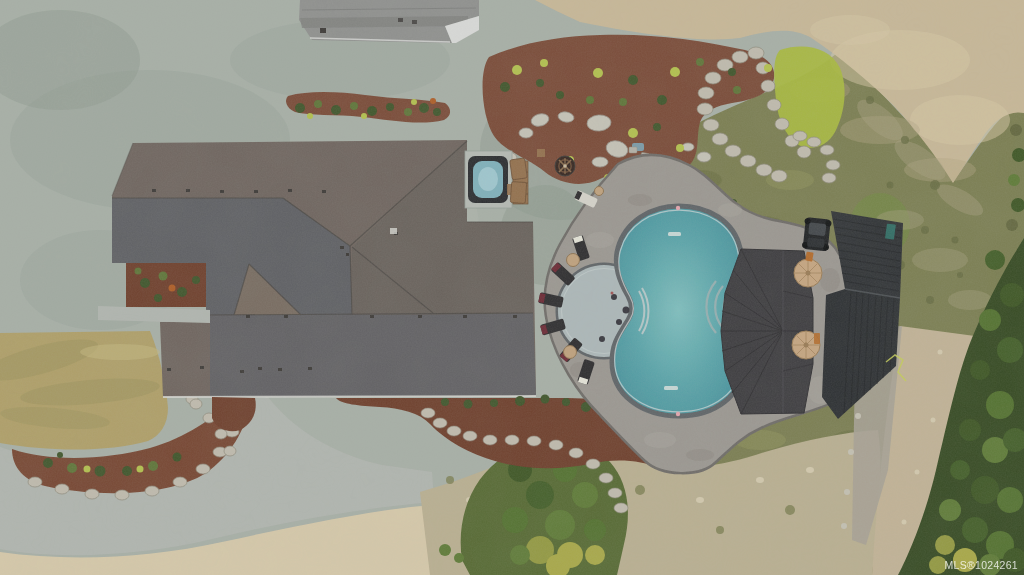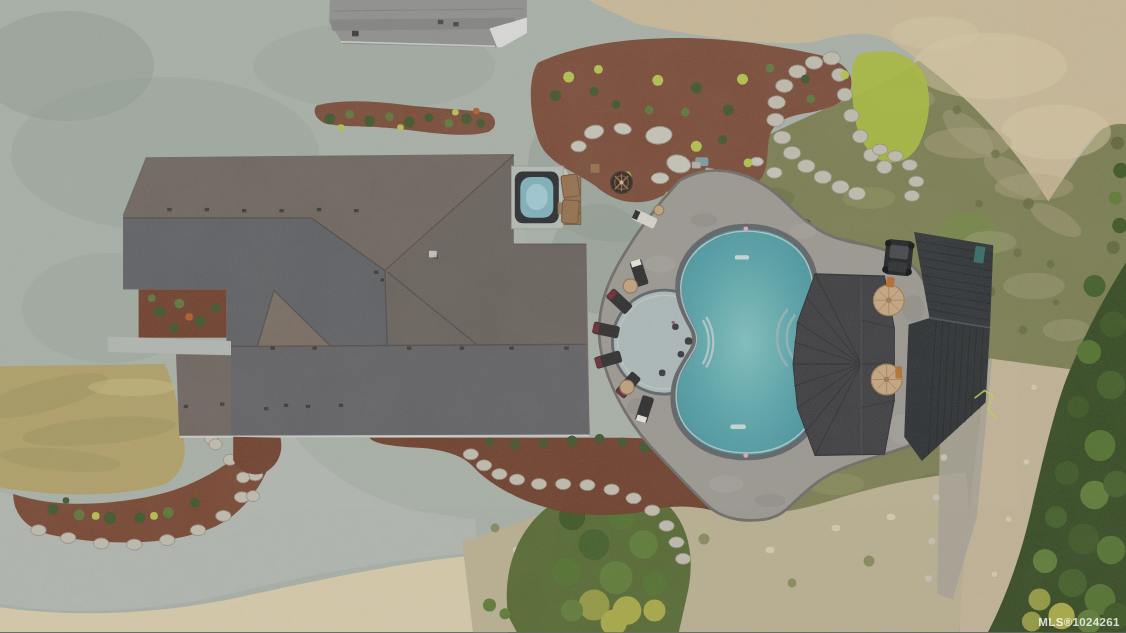--- a/index.html
+++ b/index.html
@@ -1,17 +1,17 @@
 <!DOCTYPE html>
 <html><head>
 <meta charset="utf-8">
 <title>Aerial Property Photo</title>
 <style>
   html,body{margin:0;padding:0;background:#111;}
-  #photo{position:relative;width:1024px;height:575px;overflow:hidden;background:#a9b0a7;font-family:"Liberation Sans",sans-serif;font-weight:bold;}
+  #photo{position:relative;width:1024px;height:575px;overflow:hidden;background:#a9b0a7;font-family:"Liberation Sans",sans-serif;}
   #photo svg{position:absolute;inset:0;display:block;}
 </style>
 </head>
 <body>
 
 <div id="photo" aria-label="Aerial drone photo of an estate home with a figure-eight swimming pool, circular tanning ledge, poolside pavilion, hot tub, fire pit and landscaped grounds">
 <svg width="1024" height="575" viewBox="0 0 1024 575">
   <defs>
     <radialGradient id="poolG" cx="0.5" cy="0.5" r="0.62">
       <stop offset="0" stop-color="#7fc0c0"></stop>

